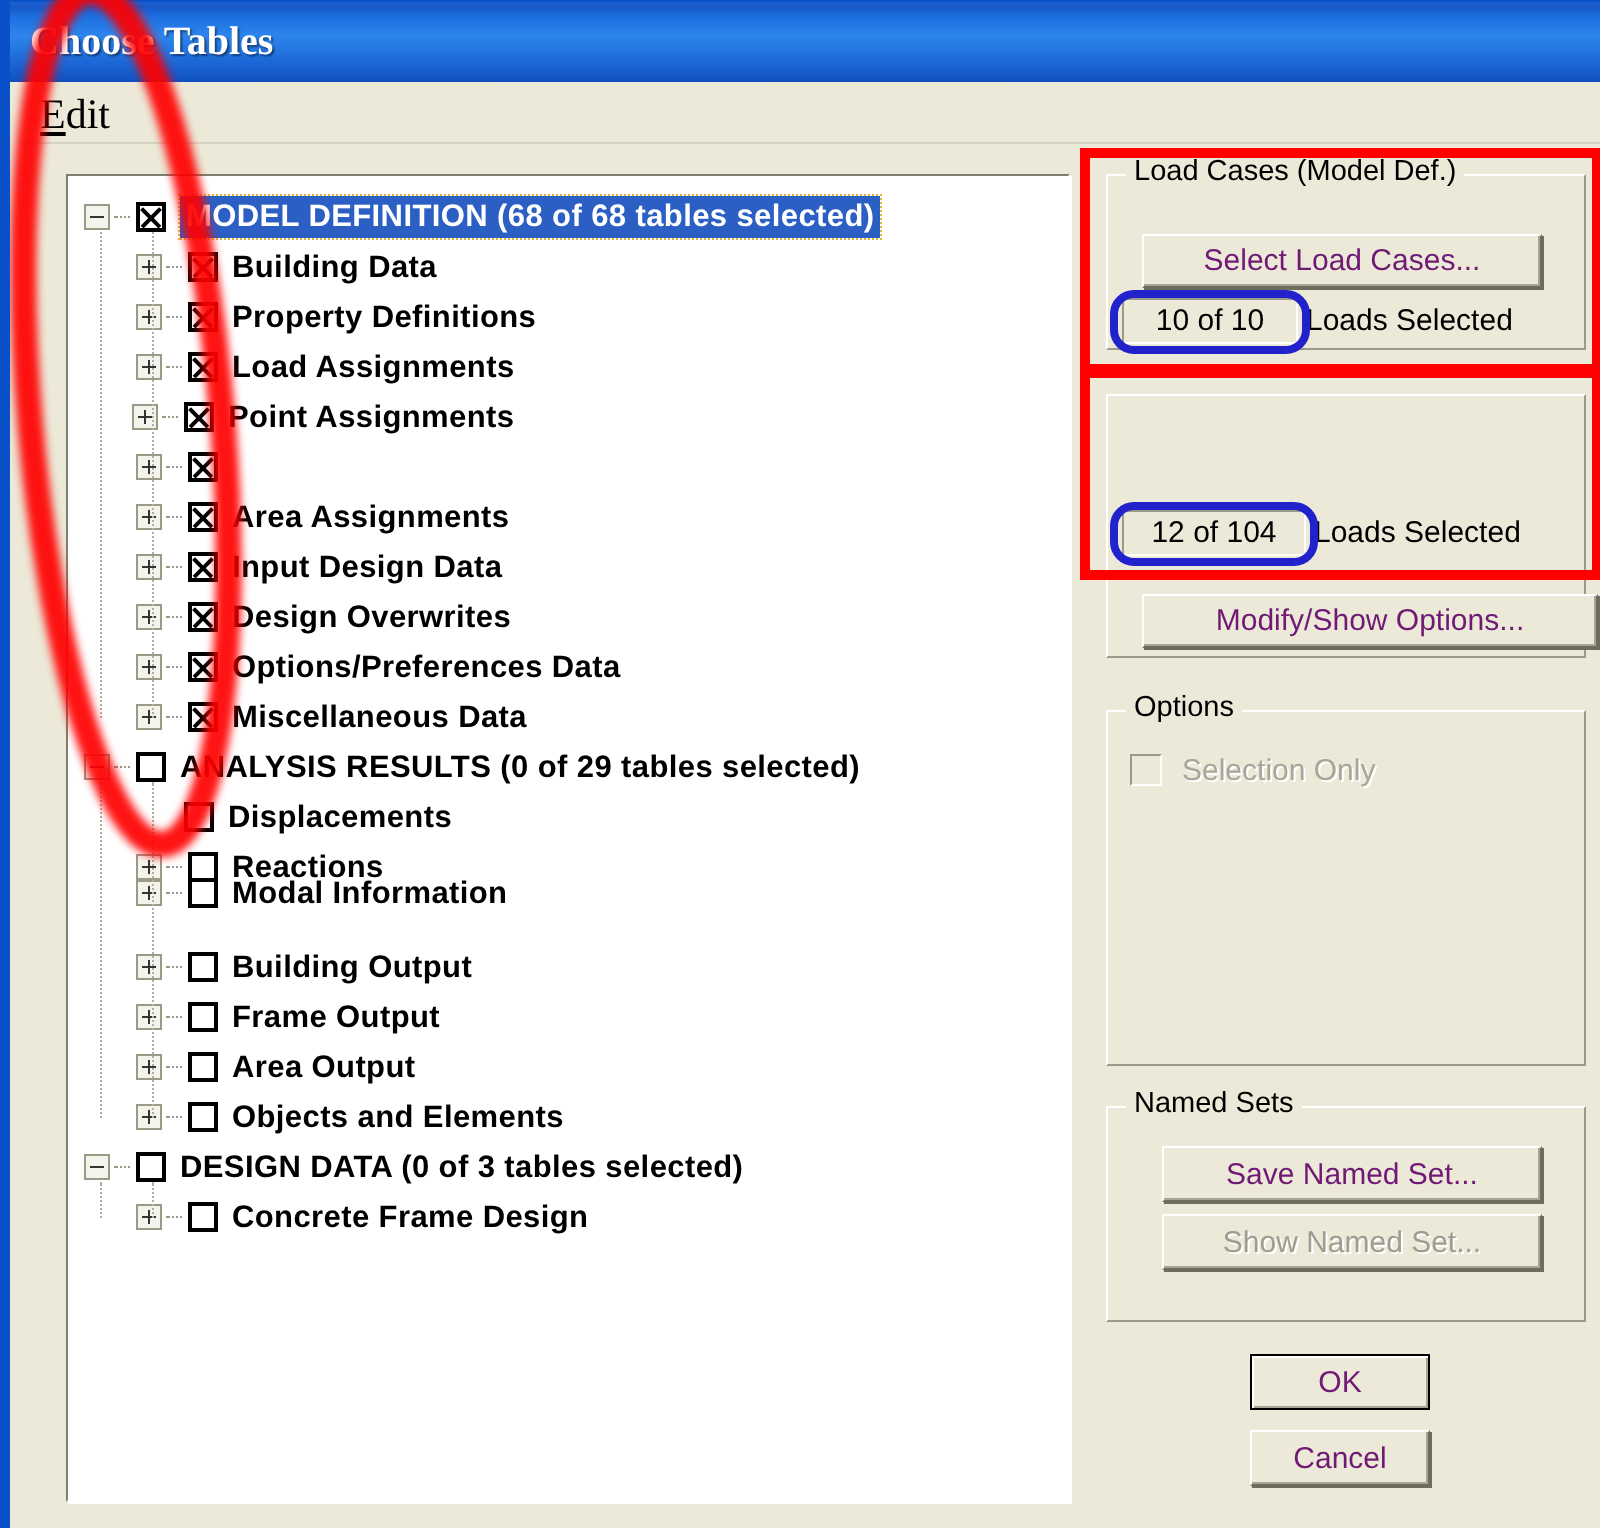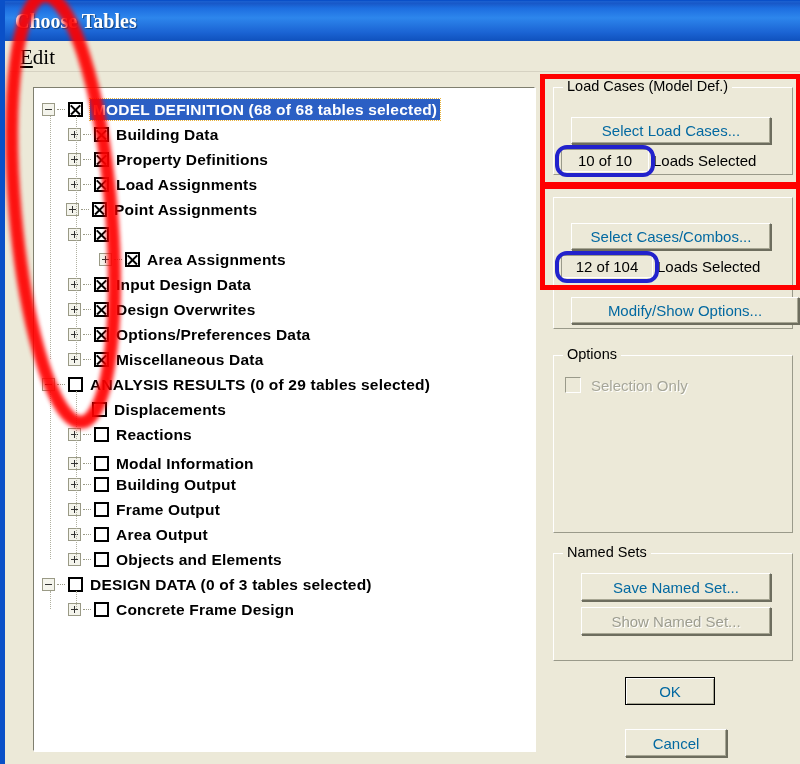--- a/index.html
+++ b/index.html
@@ -106,21 +106,21 @@
   .gtitle{
     position:absolute;left:9px;top:-10px;background:#ece9d8;padding:0 4px;
     font-family:"Liberation Sans",sans-serif;font-size:14.5px;color:#000;white-space:nowrap;
   }
   .btn{
     position:absolute;box-sizing:border-box;
     background:#ece9d8;
     border:1px solid #ffffff;
     border-right-color:#6d6d5e;border-bottom-color:#6d6d5e;
     box-shadow:inset -1px -1px 0 #a7a693, 1px 1px 0 #6d6d5e;
-    font-family:"Liberation Sans",sans-serif;font-size:15px;color:#0369a1;
+    font-family:"Liberation Sans",sans-serif;font-size:15px;color:#701a75;
     text-align:center;cursor:default;
     display:flex;align-items:center;justify-content:center;
   }
   .btn.disabled{color:#9d9d90;text-shadow:1px 1px 0 #ffffff;}
   .btn.default{
     border:1px solid #000;box-shadow:inset 1px 1px 0 #ffffff, inset -1px -1px 0 #a7a693;
   }
   .countfield{
     position:absolute;box-sizing:border-box;
     background:#ece9d8;
@@ -167,29 +167,29 @@
   </div>
 
   <div id="treepanel">
     <div id="tree-rows">
         <div class="trow sel indent0" style="top: 8px;"><span class="expander"></span><span class="dots"></span><span class="cbox x"></span><span class="tlabel">MODEL DEFINITION  (68 of 68 tables selected)</span></div>
         <div class="trow indent1" style="top: 33px;"><span class="expander plus"></span><span class="dots"></span><span class="cbox x"></span><span class="tlabel">Building Data</span></div>
         <div class="trow indent1" style="top: 58px;"><span class="expander plus"></span><span class="dots"></span><span class="cbox x"></span><span class="tlabel">Property Definitions</span></div>
         <div class="trow indent1" style="top: 83px;"><span class="expander plus"></span><span class="dots"></span><span class="cbox x"></span><span class="tlabel">Load Assignments</span></div>
         <div class="trow indent1" style="top: 108px; padding-left: 32px;"><span class="expander plus"></span><span class="dots"></span><span class="cbox x"></span><span class="tlabel">Point Assignments</span></div>
         <div class="trow indent1" style="top: 133px;"><span class="expander plus"></span><span class="dots"></span><span class="cbox x"></span></div>
-        <div class="trow indent1" style="top: 158px; margin-left: 31px;"><span class="expander plus"></span><span class="dots"></span><span class="cbox x"></span><span class="tlabel">Area Assignments</span></div>
+        <div class="trow indent1" style="top: 158px;"><span class="expander plus"></span><span class="dots"></span><span class="cbox x"></span><span class="tlabel">Area Assignments</span></div>
         <div class="trow indent1" style="top: 183px;"><span class="expander plus"></span><span class="dots"></span><span class="cbox x"></span><span class="tlabel">Input Design Data</span></div>
         <div class="trow indent1" style="top: 208px;"><span class="expander plus"></span><span class="dots"></span><span class="cbox x"></span><span class="tlabel">Design Overwrites</span></div>
         <div class="trow indent1" style="top: 233px;"><span class="expander plus"></span><span class="dots"></span><span class="cbox x"></span><span class="tlabel">Options/Preferences Data</span></div>
         <div class="trow indent1" style="top: 258px;"><span class="expander plus"></span><span class="dots"></span><span class="cbox x"></span><span class="tlabel">Miscellaneous Data</span></div>
         <div class="trow indent0" style="top: 283px;"><span class="expander"></span><span class="dots"></span><span class="cbox"></span><span class="tlabel">ANALYSIS RESULTS  (0 of 29 tables selected)</span></div>
         <div class="trow indent1" style="top: 308px;"><span style="display: inline-block; width: 24px;"></span><span class="cbox"></span><span class="tlabel">Displacements</span></div>
         <div class="trow indent1" style="top: 333px;"><span class="expander plus"></span><span class="dots"></span><span class="cbox"></span><span class="tlabel">Reactions</span></div>
-        <div class="trow indent1" style="top: 362px;"><span class="expander plus"></span><span class="dots"></span><span class="cbox"></span><span class="tlabel">Modal Information</span></div>
+        <div class="trow indent1" style="top: 346px;"><span class="expander plus"></span><span class="dots"></span><span class="cbox"></span><span class="tlabel">Modal Information</span></div>
         <div class="trow indent1" style="top: 383px;"><span class="expander plus"></span><span class="dots"></span><span class="cbox"></span><span class="tlabel">Building Output</span></div>
         <div class="trow indent1" style="top: 408px;"><span class="expander plus"></span><span class="dots"></span><span class="cbox"></span><span class="tlabel">Frame Output</span></div>
         <div class="trow indent1" style="top: 433px;"><span class="expander plus"></span><span class="dots"></span><span class="cbox"></span><span class="tlabel">Area Output</span></div>
         <div class="trow indent1" style="top: 458px;"><span class="expander plus"></span><span class="dots"></span><span class="cbox"></span><span class="tlabel">Objects and Elements</span></div>
         <div class="trow indent0" style="top: 483px;"><span class="expander"></span><span class="dots"></span><span class="cbox"></span><span class="tlabel">DESIGN DATA  (0 of 3 tables selected)</span></div>
         <div class="trow indent1" style="top: 508px;"><span class="expander plus"></span><span class="dots"></span><span class="cbox"></span><span class="tlabel">Concrete Frame Design</span></div>
         <div class="vline" style="left: 16px; top: 28px; height: 243px;"></div>
         <div class="vline" style="left: 16px; top: 303px; height: 168px;"></div>
         <div class="vline" style="left: 16px; top: 503px; height: 18px;"></div>
         <div class="vline" style="left: 42px; top: 28px; height: 243px;"></div>
@@ -202,41 +202,40 @@
     <div class="gbinner"></div>
     <span class="gtitle">Load Cases (Model Def.)</span>
   </div>
   <div class="btn" style="left:566px;top:116px;width:200px;height:27px;">Select Load Cases...</div>
   <div class="countfield" style="left:556px;top:148px;width:88px;height:23px;">10  of  10</div>
   <span class="fieldlabel" style="left:648px;top:151px;">Loads Selected</span>
 
   <div class="groupbox" style="left:548px;top:196px;width:240px;height:132px;">
     <div class="gbinner"></div>
   </div>
-  <div class="btn" style="left:566px;top:222px;width:200px;height:27px;">Select Cases/Combos...</div>
   <div class="countfield" style="left:556px;top:254px;width:92px;height:23px;">12  of  104</div>
   <span class="fieldlabel" style="left:652px;top:257px;">Loads Selected</span>
   <div class="btn" style="left:566px;top:296px;width:228px;height:27px;">Modify/Show Options...</div>
 
   <div class="groupbox" style="left:548px;top:354px;width:240px;height:178px;">
     <div class="gbinner"></div>
     <span class="gtitle">Options</span>
   </div>
   <div class="chk" style="left:560px;top:376px;"></div>
   <span class="chklabel" style="left:586px;top:376px;">Selection Only</span>
 
   <div class="groupbox" style="left:548px;top:552px;width:240px;height:108px;">
     <div class="gbinner"></div>
     <span class="gtitle">Named Sets</span>
   </div>
   <div class="btn disabled" style="left:576px;top:606px;width:190px;height:28px;">Show Named Set...</div>
   <div class="btn" style="left:576px;top:572px;width:190px;height:28px;">Save Named Set...</div>
 
   <div class="btn default" style="left:620px;top:676px;width:90px;height:28px;">OK</div>
-  <div class="btn" style="left:620px;top:714px;width:102px;height:28px;margin-top:14px;">Cancel</div>
+  <div class="btn" style="left:620px;top:714px;width:90px;height:28px;">Cancel</div>
 
   <svg class="anno" id="ellipse-anno" viewBox="0 0 140 450" xmlns="http://www.w3.org/2000/svg">
     <defs>
       <filter id="blur1" x="-30%" y="-30%" width="160%" height="160%">
         <feGaussianBlur stdDeviation="2.2"></feGaussianBlur>
       </filter>
     </defs>
     <ellipse cx="58" cy="216" rx="48" ry="214" transform="rotate(-5 58 216)" fill="none" stroke="#ff0000" stroke-width="13" opacity="0.92" filter="url(#blur1)"></ellipse>
   </svg>
 

